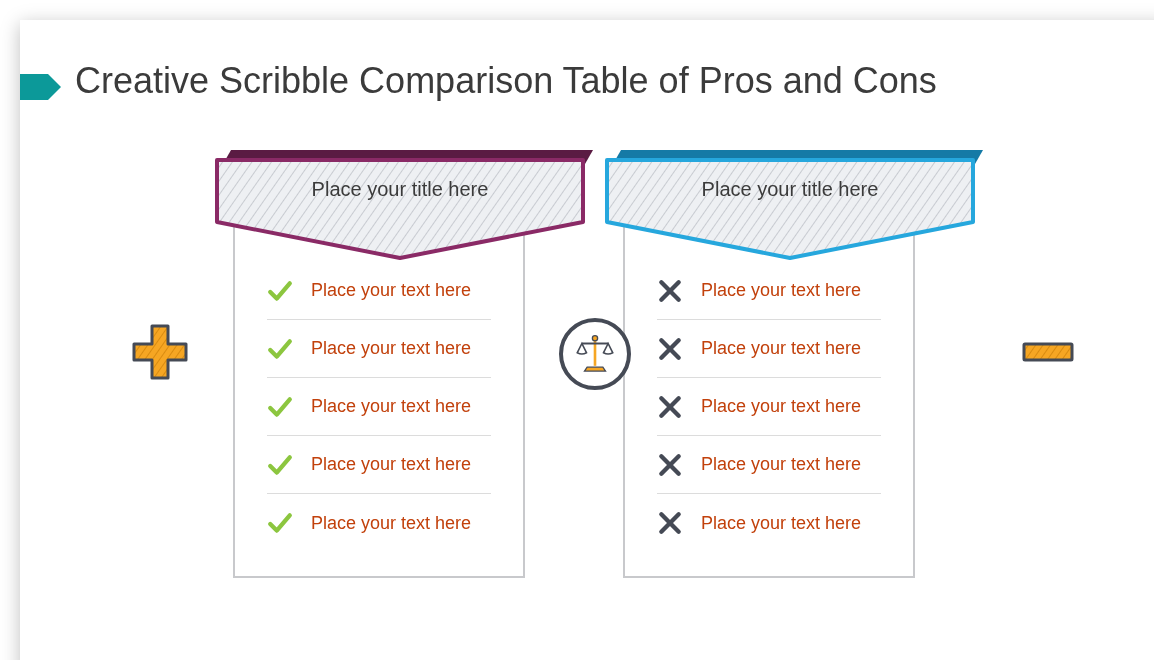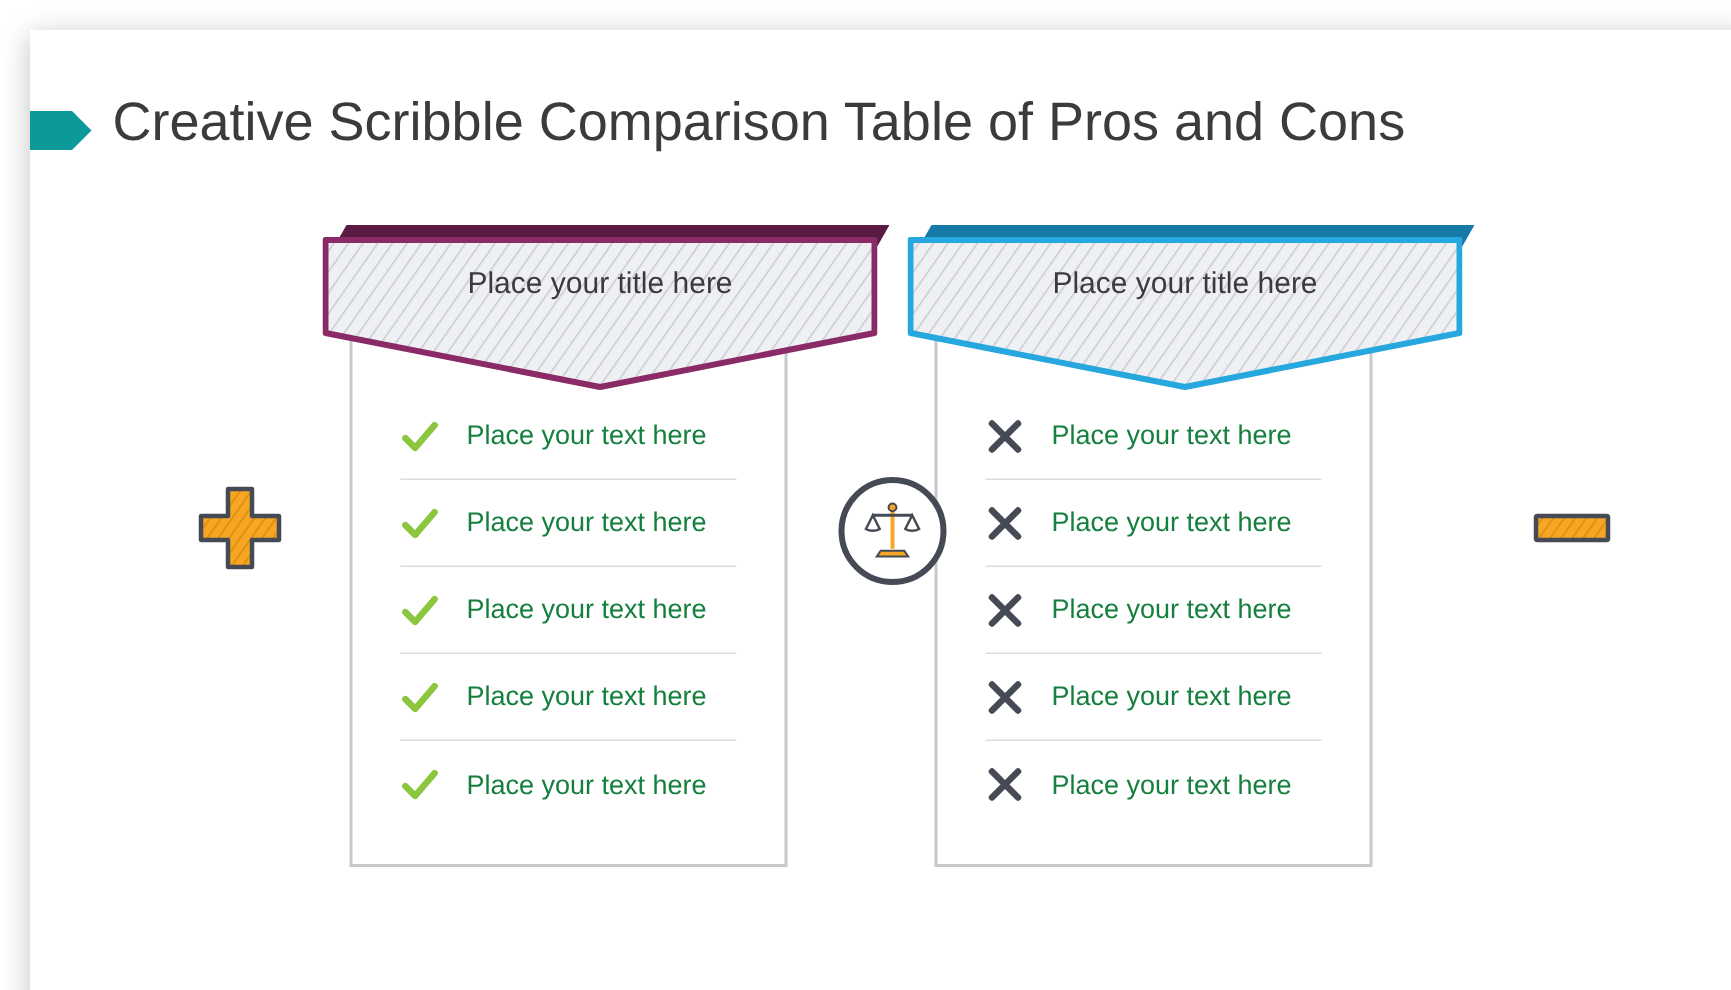--- a/index.html
+++ b/index.html
@@ -84,21 +84,21 @@
   }
   .row {
     display: flex;
     align-items: center;
     gap: 18px;
     height: 58px;
     border-bottom: 1px solid #dcdcdc;
   }
   .row:last-child { border-bottom: none; }
   .row-icon { width: 26px; height: 26px; flex: 0 0 26px; }
-  .row-text { font-size: 18px; color: #15803d; }
+  .row-text { font-size: 18px; color: #c2410c; }
 
   .plus-badge, .minus-badge {
     position: absolute;
     top: 300px;
     width: 64px; height: 64px;
   }
   .plus-badge  { left: 108px; }
   .minus-badge { right: 90px; }
 
   .scale-badge {

